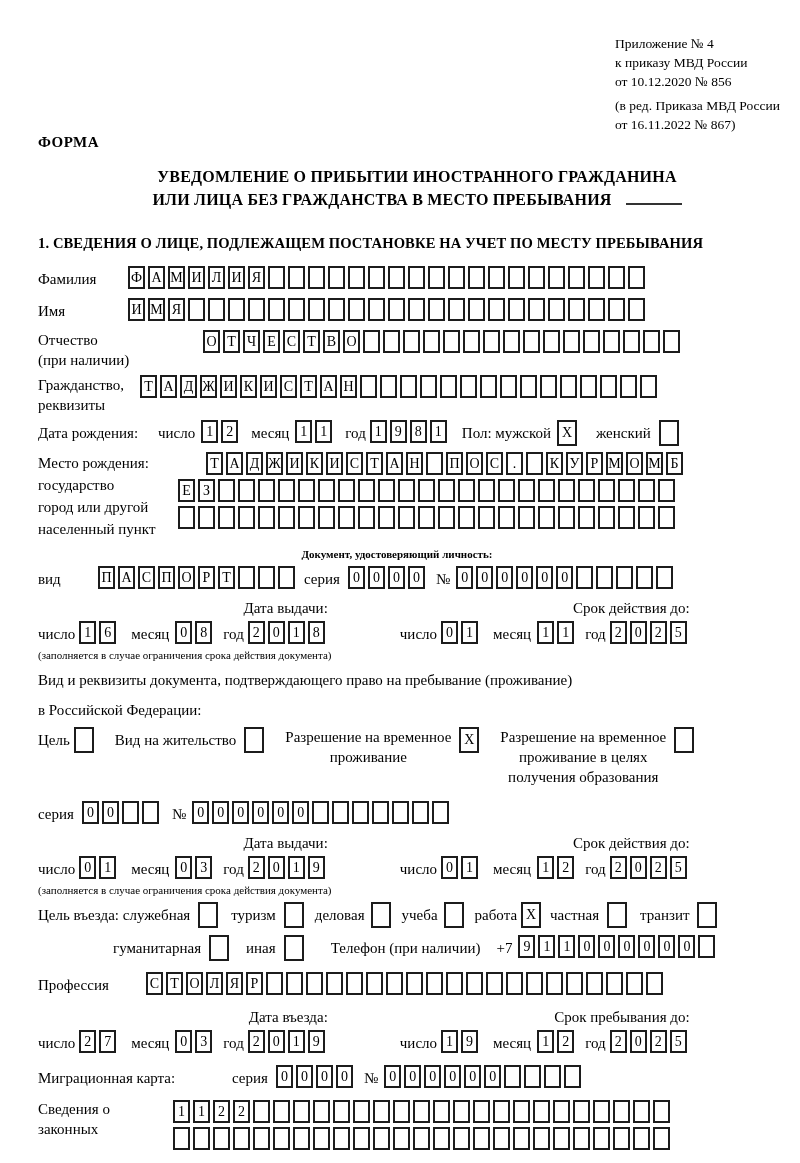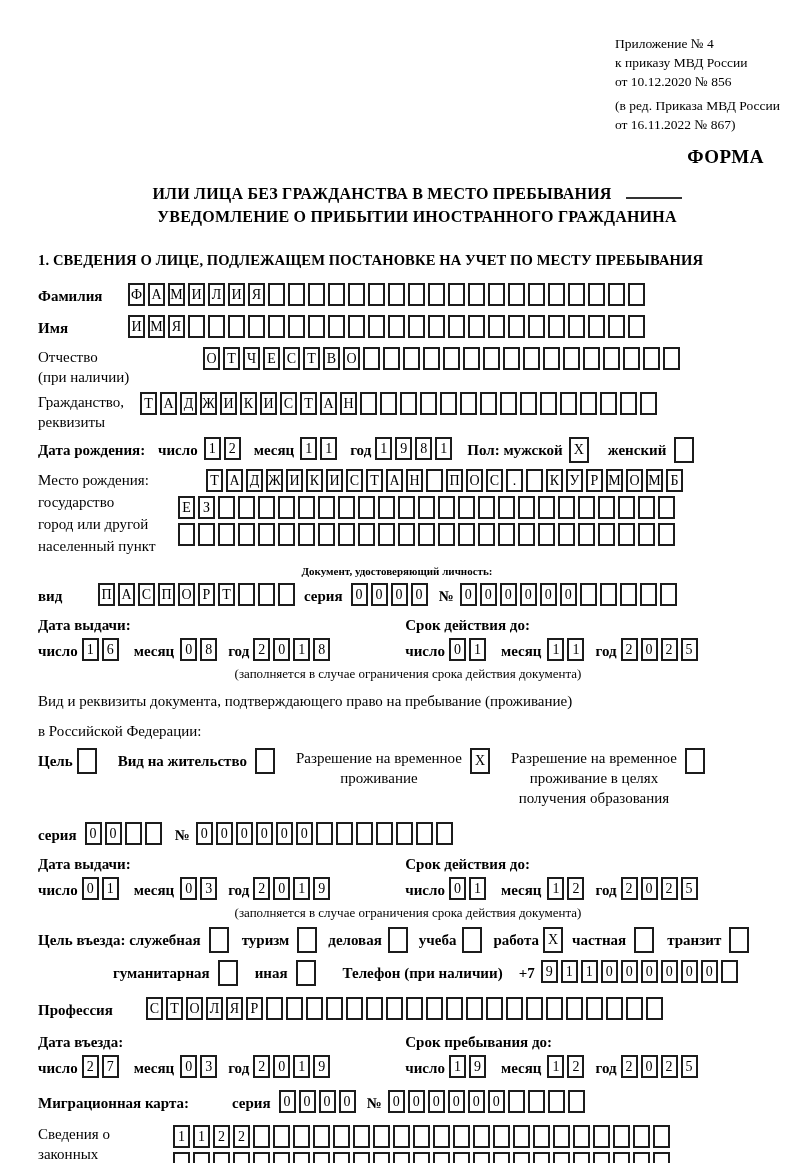--- a/index.html
+++ b/index.html
@@ -9,28 +9,28 @@
     width: 800px;
     min-height: 1163px;
     background: #ffffff;
     color: #000;
     font-family: "Liberation Serif", "DejaVu Serif", serif;
     padding: 34px 4px 20px 38px;
   }
   
   .hdr { width: 200px; margin-left: 577px; font-size: 13.5px; line-height: 19px; }
   .hdr-amend { margin-top: 5px; }
-  .forma { text-align: right; padding-right: 32px; font-weight: bold; font-size: 19px; margin-top: 12px; letter-spacing: .5px; }
+  .forma { text-align: left; padding-right: 32px; font-weight: bold; font-size: 15px; margin-top: 0; letter-spacing: .5px; }
   
   .title { text-align: center; font-weight: bold; font-size: 16px; line-height: 23px; margin-top: 14px; letter-spacing: .2px; }
   .title-underline { display:inline-block; width: 56px; border-bottom: 2px solid #333; margin-left: 14px; height: 14px; }
   .section1 { font-weight: bold; font-size: 14.6px; margin-top: 24px; margin-bottom: 14px; letter-spacing: .1px; }
   
   .frow { display: flex; align-items: flex-start; margin: 5px 0; }
-  .lbl { font-size: 15px; line-height: 27px; flex: none; white-space: nowrap; font-weight: bold; }
+  .lbl { font-size: 15px; line-height: 27px; flex: none; white-space: nowrap; }
   .lbl2 { font-size: 15px; line-height: 20px; flex: none; white-space: nowrap; }
   .lblcol { flex: none; font-size: 15px; }
   .cells { display: flex; flex-wrap: nowrap; flex: none; }
   .cell {
     width: 17px; height: 23px; flex: none;
     border: 2px solid #1c1c1c; margin-right: 3px;
     display: inline-flex; align-items: center; justify-content: center;
     font-size: 14px; line-height: 1; background: #fff;
   }
   .cb .cell { width: 20px; height: 26px; }
@@ -40,26 +40,26 @@
   .mr6 { margin-right: 6px; } .mr8 { margin-right: 8px; } .mr4 { margin-right: 4px; }
   .ml6 { margin-left: 6px; } .ml8 { margin-left: 8px; } .ml10 { margin-left: 10px; }
   .ml12 { margin-left: 12px; } .ml14 { margin-left: 14px; } .ml16 { margin-left: 16px; }
   .ml18 { margin-left: 18px; } .ml24 { margin-left: 24px; }
   .lh22 { line-height: 22px; }
   .lh195 { line-height: 19.5px; }
   .cellrows .cells { margin-bottom: 4px; }
   .indent28 { margin-left: 28px; }
   
   .doc-header { text-align: center; font-weight: bold; font-size: 11px; margin: 8px 40px 6px 0; }
-  .note-right { text-align: center; font-size: 13px; margin: 1px 18px 6px 0; }
+  .note-right { text-align: left; font-size: 11px; margin: 1px 18px 6px 0; }
   
   .dates { display: flex; margin-top: 2px; }
   .date-col { flex: none; }
   .date-col.right { margin-left: 72px; }
-  .date-head { text-align: left; font-size: 15px; line-height: 20px; margin-bottom: 3px; font-weight: bold; }
+  .date-head { text-align: right; font-size: 15px; line-height: 20px; margin-bottom: 3px; }
   .date-line { display: flex; align-items: flex-start; }
   
   .textline { font-size: 15px; line-height: 22px; margin-top: 8px; }
   .cbrow { display: flex; align-items: flex-start; margin-top: 6px; }
   .cblbl { text-align: center; font-size: 15px; line-height: 20px; flex: none; }
 </style>
 </head>
 <body>
 
 <div class="page">
@@ -70,22 +70,22 @@
     <div>от 10.12.2020 № 856</div>
     <div class="hdr-amend">
       <div>(в ред. Приказа МВД России</div>
       <div>от 16.11.2022 № 867)</div>
     </div>
   </div>
 
   <div class="forma">ФОРМА</div>
 
   <div class="title">
+    <div>УВЕДОМЛЕНИЕ О ПРИБЫТИИ ИНОСТРАННОГО ГРАЖДАНИНА</div>
     <div><span>ИЛИ ЛИЦА БЕЗ ГРАЖДАНСТВА В МЕСТО ПРЕБЫВАНИЯ</span><span class="title-underline"></span></div>
-    <div>УВЕДОМЛЕНИЕ О ПРИБЫТИИ ИНОСТРАННОГО ГРАЖДАНИНА</div>
   </div>
 
   <div class="section1">1. СВЕДЕНИЯ О ЛИЦЕ, ПОДЛЕЖАЩЕМ ПОСТАНОВКЕ НА УЧЕТ ПО МЕСТУ ПРЕБЫВАНИЯ</div>
 
   <div class="frow">
     <span class="lbl w90">Фамилия</span>
     <span class="cells">
         <span class="cell filled">Ф</span>
         <span class="cell filled">А</span>
         <span class="cell filled">М</span>

